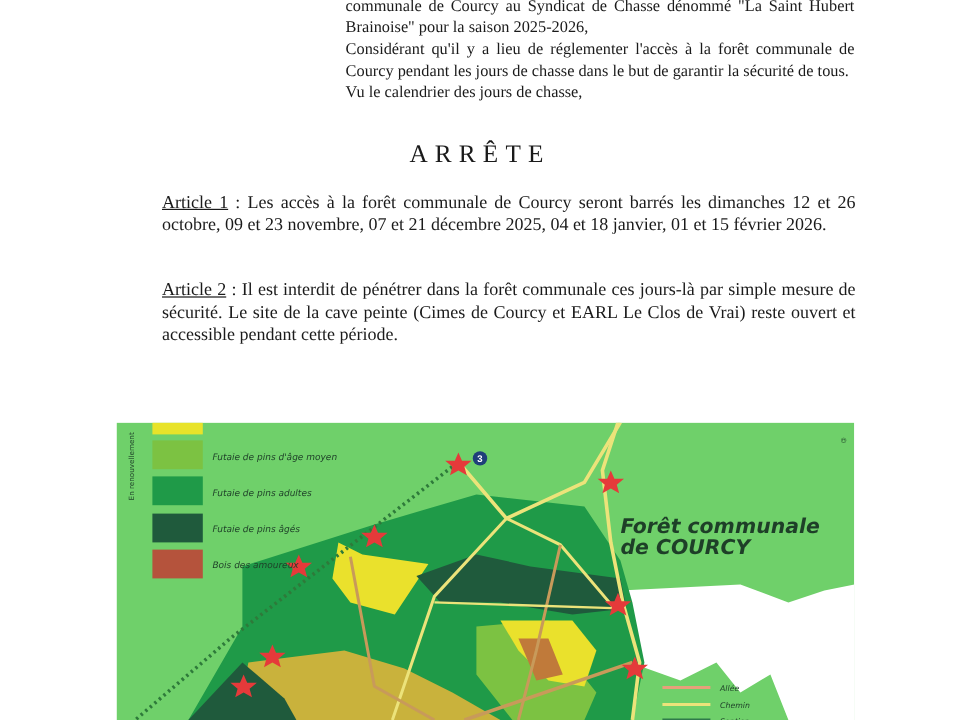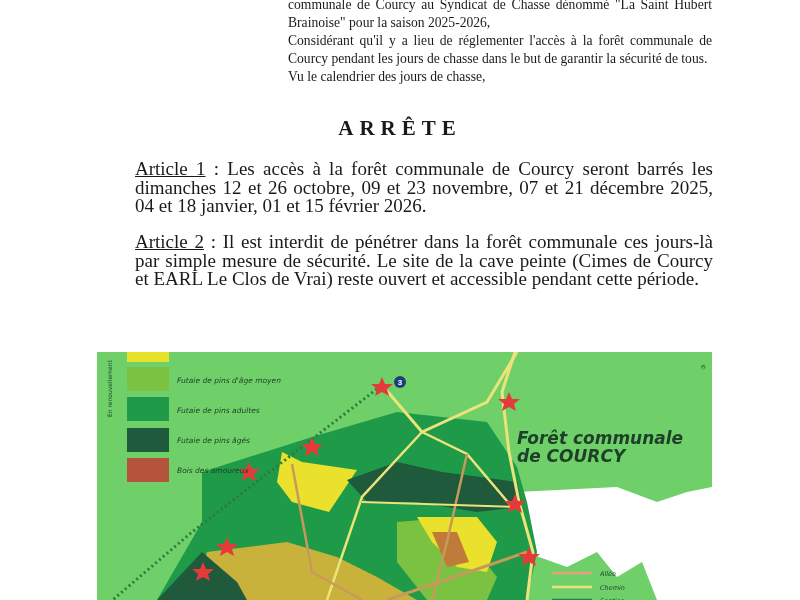--- a/index.html
+++ b/index.html
@@ -1,21 +1,21 @@
 <!DOCTYPE html>
 <html><head>
 <meta charset="utf-8">
 <style>
   html, body { margin:0; padding:0; background:#ffffff; }
   body { width:800px; height:600px; overflow:hidden; position:relative; font-family:"Liberation Serif", "DejaVu Serif", serif; color:#1a1a1a; }
   .page { position:absolute; left:0; top:0; width:800px; height:600px; background:#fff;border-radius:21px; }
   .preamble { position:absolute; left:288px; top:-4px; width:424px; font-size:13.6px; line-height:18px; text-align:justify; }
   .preamble p { margin:0; }
-  .title { position:absolute; left:0; width:800px; top:116px; text-align:center; font-size:21px; font-weight:bold; letter-spacing:6px; }
-  .article { position:absolute; left:135px; width:578px; font-size:19px; line-height:18.5px; text-align:justify; }
+  .title { position:absolute; left:0; width:800px; top:116px; text-align:center; font-size:21px; font-weight:normal; letter-spacing:6px; }
+  .article { position:absolute; left:135px; width:578px; font-size:15px; line-height:18.5px; text-align:justify; }
   .article .lbl { text-decoration:underline; }
   .map { position:absolute; left:97px; top:352px; width:615px; height:248px; overflow:hidden; }
   .map svg { display:block; }
 </style>
 </head>
 <body>
 
 <div class="page">
 
   <div class="preamble">

